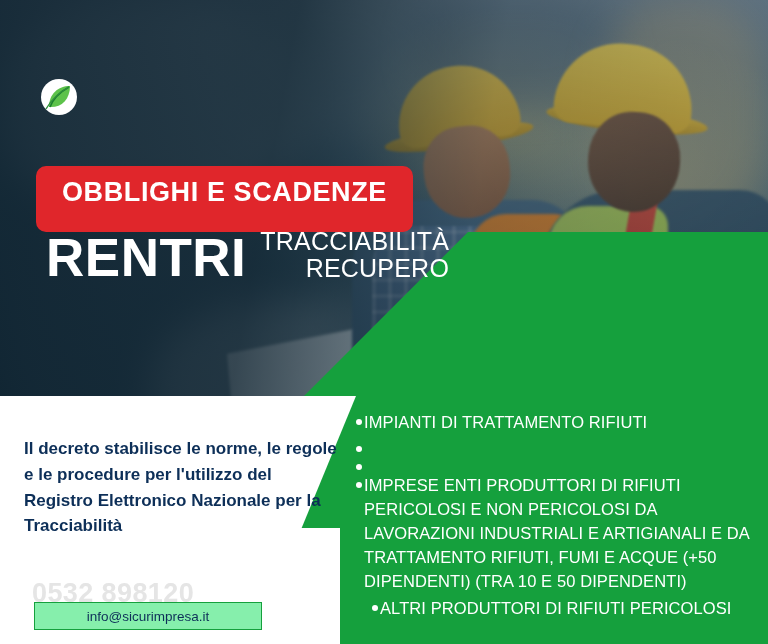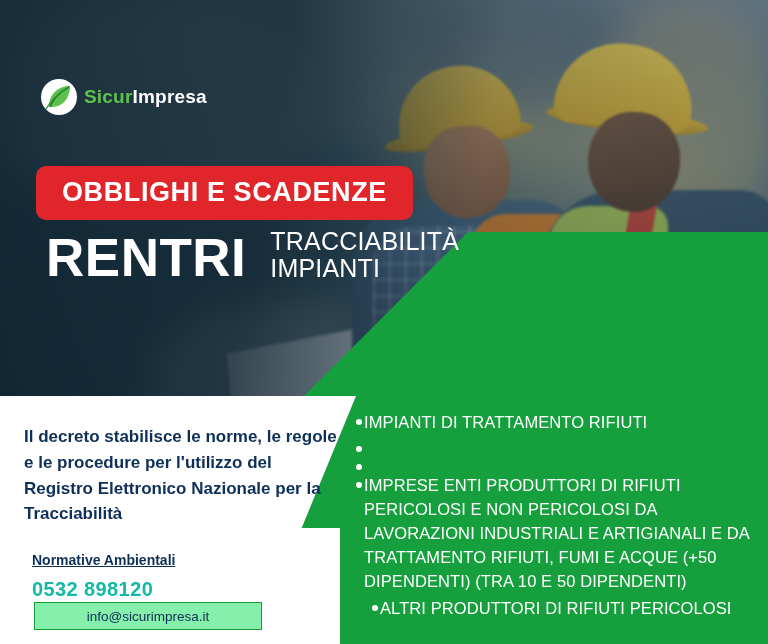--- a/index.html
+++ b/index.html
@@ -215,31 +215,32 @@
   
   .badge {
     position: absolute;
     left: 36px;
     top: 166px;
     background: #e0262b;
     color: #ffffff;
     font-size: 27px;
     font-weight: bold;
     letter-spacing: 0.6px;
-    padding: 11px 26px 12px 26px;
+    padding: 11px 26px 24px 26px;
     border-radius: 10px;
     white-space: nowrap;
   }
   .title-row {
     position: absolute;
     left: 46px;
     top: 228px;
     display: flex;
     align-items: flex-end;
-    gap: 24px;
+    gap: 14px;
+    text-align: right;
   }
   .title-main {
     color: #ffffff;
     font-size: 53px;
     font-weight: bold;
     letter-spacing: 0.5px;
     line-height: 1;
   }
   .title-sub {
     color: #ffffff;
@@ -247,21 +248,21 @@
     font-weight: normal;
     line-height: 1.08;
     letter-spacing: 0.2px;
     padding-bottom: 2px;
   }
 
   
   .desc {
     position: absolute;
     left: 24px;
-    top: 424px;
+    top: 436px;
     width: 318px;
     color: #0d2f58;
     font-size: 17px;
     font-weight: bold;
     line-height: 1.52;
   }
 
   
   .contact-label {
     position: absolute;
@@ -269,22 +270,22 @@
     top: 552px;
     color: #0d2f58;
     font-size: 14px;
     font-weight: bold;
     text-decoration: underline;
   }
   .contact-phone {
     position: absolute;
     left: 32px;
     top: 578px;
-    color: #14b8a6;
-    font-size: 20px;
+    color: #e5e5e5;
+    font-size: 27px;
     font-weight: bold;
     letter-spacing: 0.4px;
   }
   .contact-mail {
     position: absolute;
     left: 34px;
     top: 602px;
     width: 226px;
     height: 26px;
     border: 1px solid #15a03d;
@@ -364,38 +365,34 @@
 
   <div class="logo">
     <span class="logo-mark">
       <svg width="38" height="38" viewBox="0 0 38 38">
         <circle cx="19" cy="19" r="18" fill="#ffffff"></circle>
         <path d="M30 8 C30 22 21 30 9 29 C9 16 18 8 30 8 Z" fill="#5dc24a"></path>
         <path d="M29 9 C20 14 13 21 10 29" stroke="#1b7f2e" stroke-width="1.6" fill="none"></path>
         <path d="M6 31 C10 24 18 15 29 9" stroke="#2f8f3b" stroke-width="1.4" fill="none"></path>
       </svg>
     </span>
-    <span class="logo-text">
-      <span class="sicur">Sicur</span><span class="impresa">Impresa</span>
-    </span>
   </div>
 
   <div class="badge">OBBLIGHI E SCADENZE</div>
 
   <div class="title-row">
     <div class="title-main">RENTRI</div>
     <div class="title-sub">
       <div>TRACCIABILITÀ</div>
-      <div>IMPIANTI</div>
+      <div>RECUPERO</div>
     </div>
   </div>
 
   <div class="desc">Il decreto stabilisce le norme, le regole e le procedure per l'utilizzo del Registro Elettronico Nazionale per la Tracciabilità</div>
 
-  <div class="contact-label">Normative Ambientali</div>
   <div class="contact-phone">0532 898120</div>
   <div class="contact-mail">info@sicurimpresa.it</div>
 
   <div class="bullets">
     <div class="bullet">
       <span class="dot"></span>
       <span class="bullet-text">IMPIANTI DI TRATTAMENTO RIFIUTI</span>
     </div>
     <div class="bullet">
       <span class="dot"></span>

